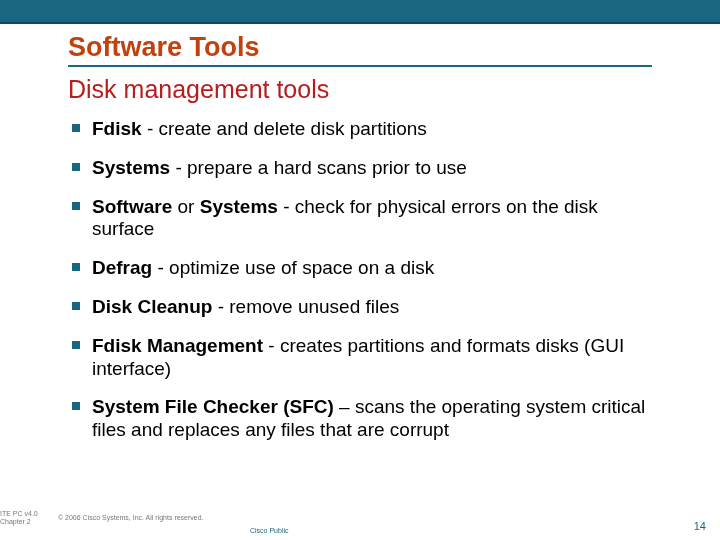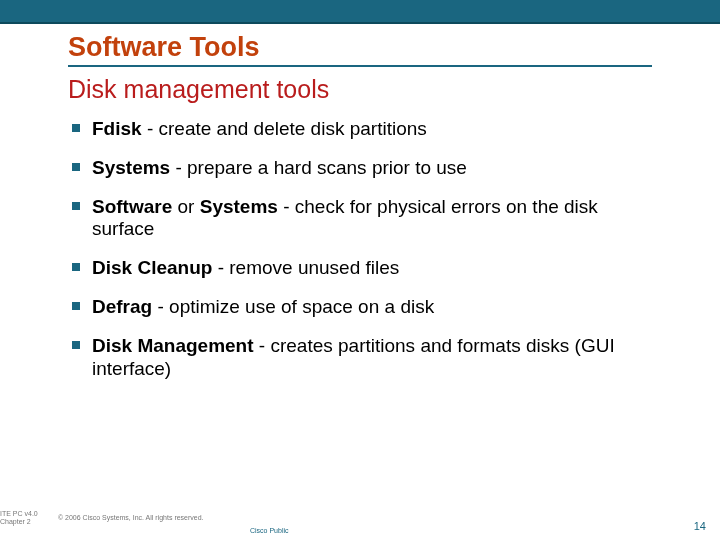--- a/index.html
+++ b/index.html
@@ -102,27 +102,30 @@
     <li class="bullet-item">
       <span class="bold">Fdisk</span><span> - create and delete disk partitions</span>
     </li>
     <li class="bullet-item">
       <span class="bold">Systems</span><span> - prepare a hard scans prior to use</span>
     </li>
     <li class="bullet-item">
       <span class="bold">Software</span><span> or </span><span class="bold">Systems</span><span> - check for physical errors on the disk surface</span>
     </li>
     <li class="bullet-item">
+      <span class="bold">Defrag</span><span> - optimize use of space on a disk</span>
+    </li>
+    <li class="bullet-item">
       <span class="bold">Disk Cleanup</span><span> - remove unused files</span>
     </li>
     <li class="bullet-item">
-      <span class="bold">Defrag</span><span> - optimize use of space on a disk</span>
+      <span class="bold">Fdisk Management</span><span> - creates partitions and formats disks (GUI interface)</span>
     </li>
     <li class="bullet-item">
-      <span class="bold">Disk Management</span><span> - creates partitions and formats disks (GUI interface)</span>
+      <span class="bold">System File Checker (SFC)</span><span> –  scans the operating system critical files and replaces any files that are corrupt</span>
     </li>
   </ul>
 </div>
 
 <div class="footer">
   <div class="footer-left">
     <div>ITE PC v4.0</div>
     <div>Chapter 2</div>
   </div>
   <span class="footer-copy">© 2006 Cisco Systems, Inc. All rights reserved.</span>

